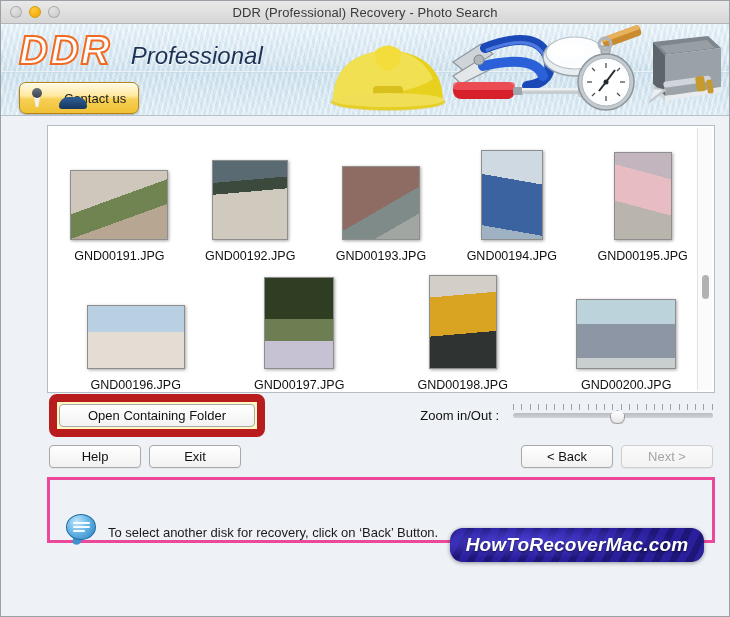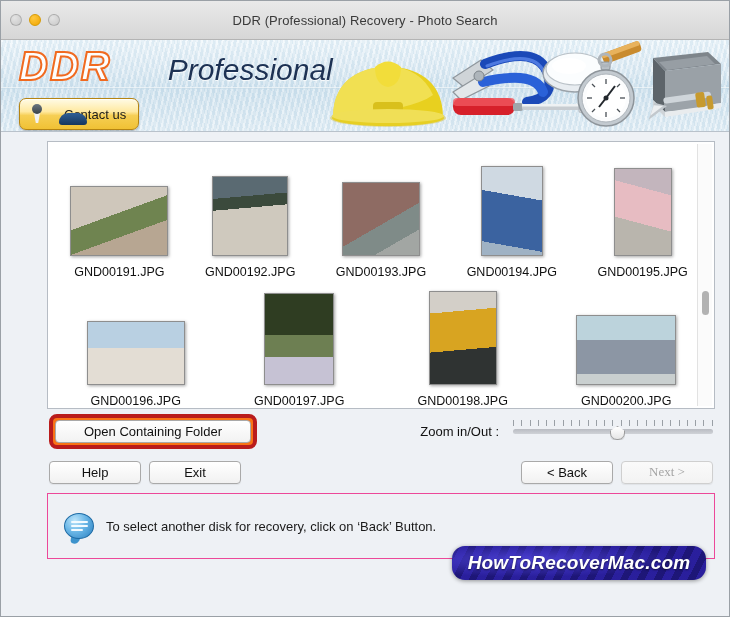--- a/index.html
+++ b/index.html
@@ -12,21 +12,21 @@
   .window {
     position: relative;
     width: 730px; height: 617px;
     background: #eef1f5;
     border: 1px solid #9aa0a6;
     display: flex; flex-direction: column;
   }
 
   
   .titlebar {
-    height: 39px;
+    height: 23px;
     background: linear-gradient(to bottom, #e9e9e9 0%, #d6d6d6 100%);
     border-bottom: 1px solid #b4b4b4;
     display: flex; align-items: center;
     position: relative; flex: 0 0 auto;
   }
   .lights { display: flex; gap: 7px; margin-left: 9px; }
   .light { width: 12px; height: 12px; border-radius: 50%; border: 1px solid rgba(0,0,0,.18); }
   .light.close { background: radial-gradient(circle at 35% 30%, #e3e3e3, #c8c8c8); }
   .light.min  { background: radial-gradient(circle at 35% 30%, #ffc83f, #f0a500); border-color:#d79b05; }
   .light.zoom { background: radial-gradient(circle at 35% 30%, #e3e3e3, #c8c8c8); }
@@ -47,33 +47,32 @@
     background:
       repeating-linear-gradient(103deg, rgba(255,255,255,.55) 0 2px, rgba(168,200,220,.25) 2px 5px),
       repeating-linear-gradient(72deg, rgba(255,255,255,.35) 0 3px, rgba(150,190,214,.18) 3px 7px);
     opacity: .55;
   }
   .banner:after {
     content:""; position:absolute; left:0; right:0; top:47px; height:2px;
     background: linear-gradient(to bottom, rgba(255,255,255,.85), rgba(160,195,215,.45));
   }
   .brand { position: absolute; left: 18px; top: 6px; z-index: 3; }
-  .brand-row { display: flex; align-items: baseline; gap: 12px; }
+  .brand-row { display: flex; align-items: baseline; gap: 19px; }
   .ddr {
     font-size: 40px; font-weight: bold; font-style: italic; letter-spacing: 2px;
     color: #fdfdfd;
     -webkit-text-stroke: 2px #f06a20;
     text-shadow: 0 1px 0 rgba(255,255,255,.8);
     line-height: 1;
   }
   .prof {
-    font-size: 30px; color: #1d3254; font-style: italic;
+    font-size: 24px; color: #1d3254; font-style: italic;
     text-shadow: 0 1px 1px rgba(255,255,255,.9);
     line-height: 1;
-    margin-left: 44px;
   }
   .contact-btn {
     margin-top: 12px; width: 120px; height: 32px;
     border-radius: 7px; border: 1px solid #b58412;
     background: linear-gradient(to bottom,#fffbe6 0%, #ffe9a0 42%, #f6cf55 55%, #f0c134 100%);
     box-shadow: 0 1px 2px rgba(0,0,0,.28), inset 0 1px 0 rgba(255,255,255,.85);
     display: flex; align-items: center; gap: 16px; padding-left: 6px;
     cursor: pointer;
   }
   .contact-label { font-size: 13px; color: #1a1a1a; }
@@ -133,22 +132,22 @@
     border-radius: 4px; background: #b2b2b2;
   }
 
   
   .ctrl-row {
     height: 44px; flex: 0 0 auto;
     display: flex; align-items: center; justify-content: space-between;
     padding: 0 2px;
   }
   .ocf-focus {
-    border: 4px solid #b91c1c; border-radius: 8px; padding: 2px;
-    background: #f97316;
+    border: 8px solid #b91c1c; border-radius: 8px; padding: 2px;
+    background: #fef9c3;
   }
   .ocf {
     width: 196px; height: 23px;
     background: linear-gradient(to bottom,#ffffff,#f2f2f2);
     border: 1px solid #a9a9a9; border-radius: 4px;
     font-size: 13px; color: #111; cursor: pointer;
     display:flex;align-items:center;justify-content:center;
   }
   .zoom-area { display: flex; align-items: center; gap: 14px; margin-right: 0px; }
   .zoom-label { font-size: 13px; color: #111; }
@@ -175,29 +174,29 @@
   }
   .btn {
     height: 23px; font-size: 13px; color: #111;
     background: linear-gradient(to bottom,#ffffff,#f1f1f1);
     border: 1px solid #a9a9a9; border-radius: 4px;
     display:flex;align-items:center;justify-content:center;
     cursor: pointer;
     box-shadow: 0 1px 1px rgba(0,0,0,.06);
   }
   .btn.w104 { width: 92px; }
-  .btn.disabled { color: #a5a5a5; background: linear-gradient(to bottom,#fafafa,#f3f3f3); border-color:#cfcfcf;font-family:Liberation Serif, serif; }
+  .btn.disabled { color: #a5a5a5; background: linear-gradient(to bottom,#fafafa,#f3f3f3); border-color:#cfcfcf; }
   .left-btns { display: flex; gap: 8px; }
   .right-btns { display: flex; gap: 8px; margin-left: auto; }
 
   
   .status {
     flex: 0 0 auto; height: 66px; margin-top: 2px;
-    background: #eef1f5; border: 1px solid #ec4899;
-    display: flex; align-items: center; gap: 12px; padding-left: 16px;
+    background: #eef1f5; border: 3px solid #ec4899;
+    display: flex; align-items: flex-end; gap: 12px; padding-left: 16px;
     position: relative;
   }
   .bubble { width: 30px; height: 26px; position: relative; flex: 0 0 auto; }
   .bubble .bub {
     position: absolute; inset: 0; border-radius: 50%;
     background: radial-gradient(circle at 35% 28%, #bfe6fb 0%, #69b6e6 45%, #2a7fc0 100%);
     border: 1px solid #1d6ba5;
   }
   .bubble .tail {
     position: absolute; left: 7px; bottom: -5px; width: 9px; height: 11px;

